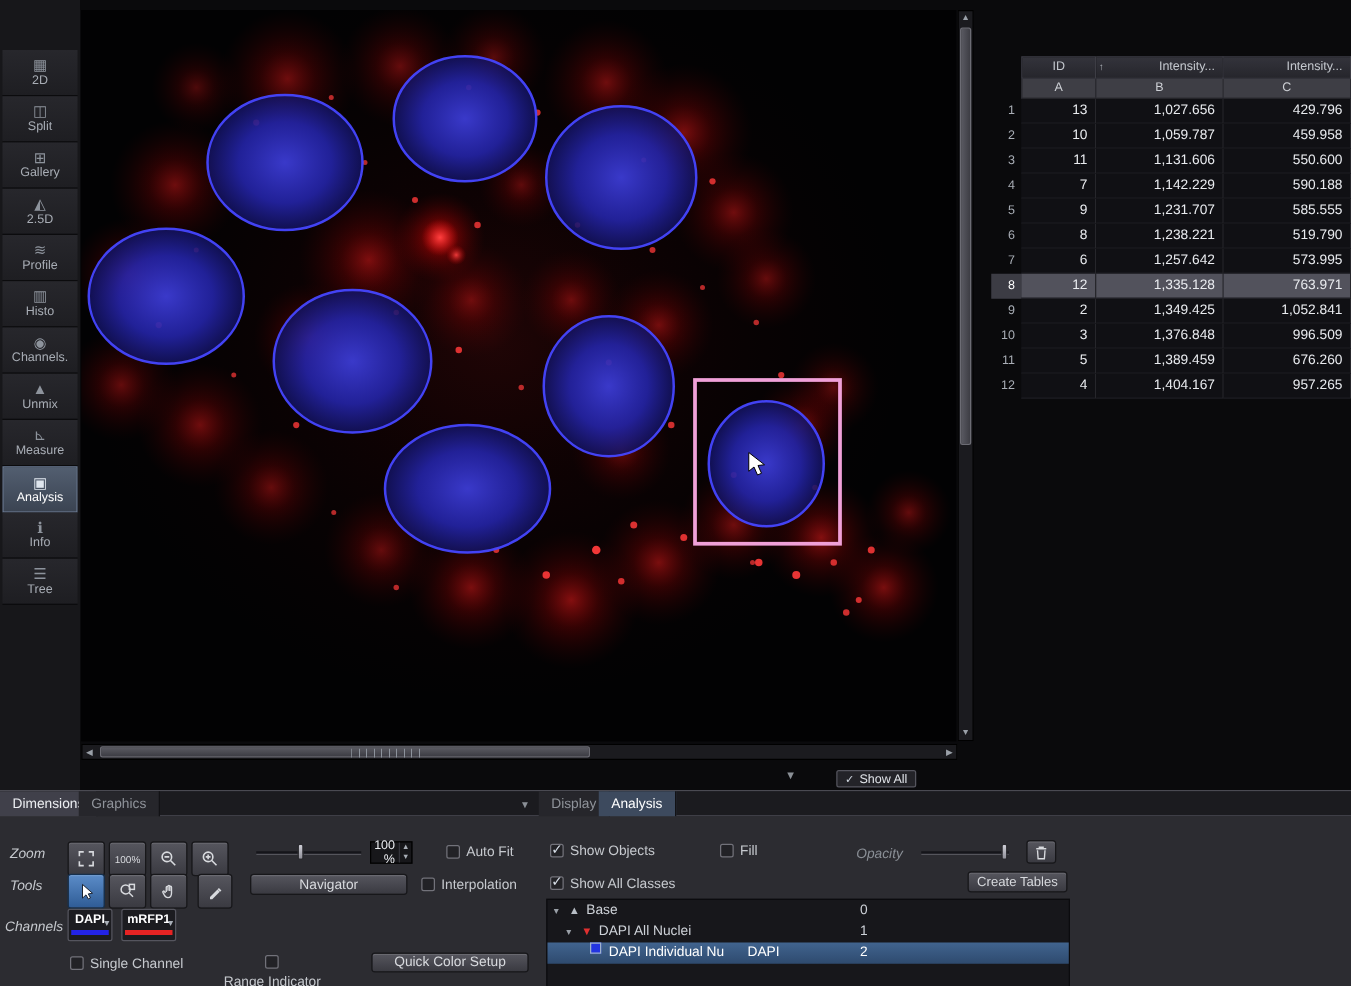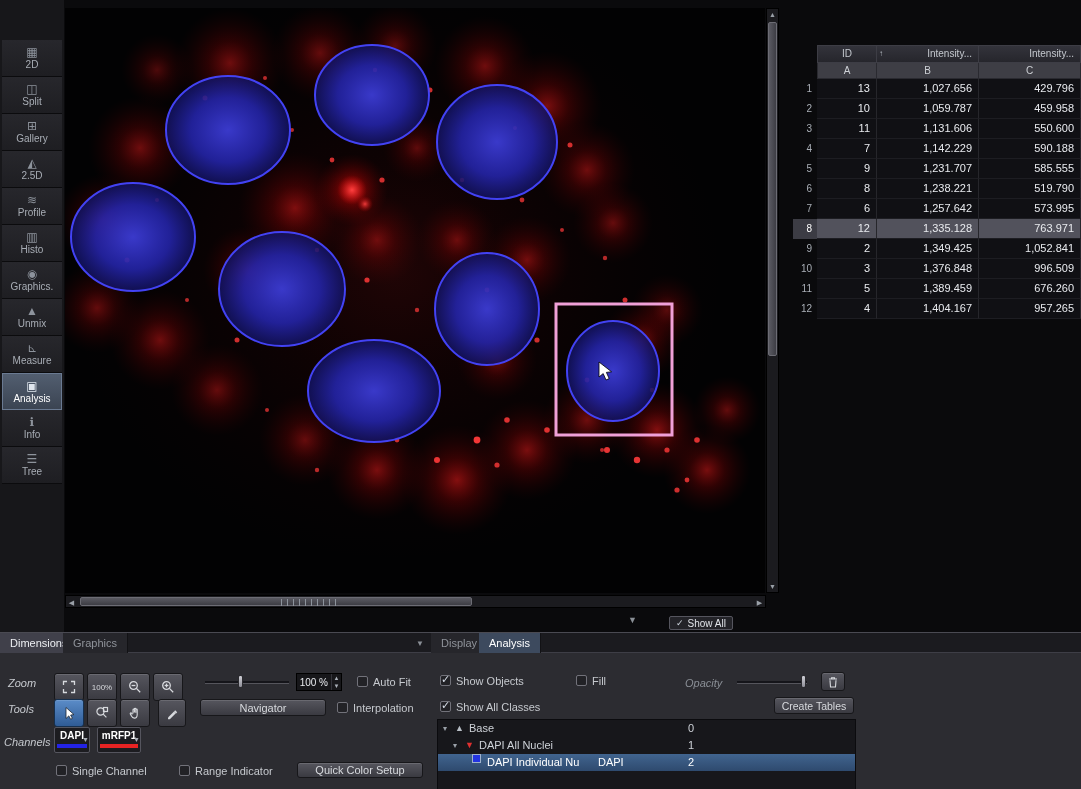--- a/index.html
+++ b/index.html
@@ -71,21 +71,21 @@
   .btn svg{display:block;}
   .pct{font-size:8px;color:#d8dade;}
 
   .chk{position:absolute;display:flex;align-items:center;gap:5px;cursor:pointer;height:13px;}
   .chk .box{width:11px;height:11px;background:#222226;border:1px solid #72727a;border-radius:2px;position:relative;flex:0 0 auto;}
   .chk.on .box::after{content:"✓";position:absolute;left:0;top:-3px;font-size:11px;color:#d8dfe8;}
   .chk .lbl{font-size:11px;color:#c6c9ce;white-space:nowrap;}
 
   .slider-track{position:absolute;height:3px;background:#15151a;border-bottom:1px solid #55555c;}
   .slider-handle{position:absolute;width:5px;height:13px;background:linear-gradient(#cfcfd6,#8f8f98);border:1px solid #2a2a2e;border-radius:2px;cursor:pointer;}
-  .spin{position:absolute;width:46px;height:18px;background:#17171a;border:1px solid #000;display:flex;align-items:center;justify-content:center;}
+  .spin{position:absolute;width:34px;height:18px;background:#17171a;border:1px solid #000;display:flex;align-items:center;justify-content:center;}
   .spin .val{flex:1;text-align:right;font-size:10px;color:#e9ebef;padding-right:3px;}
   .spin .arrows{width:10px;border-left:1px solid #33333a;display:flex;flex-direction:column;align-items:center;}
   .spin .arrows span{font-size:6px;line-height:8px;color:#aab0b8;cursor:pointer;}
 
   .chan{position:absolute;width:36px;height:26px;background:#1c1c20;border:1px solid #55555e;border-radius:2px;cursor:pointer;}
   .chan .chan-label{display:block;text-align:center;font-size:10px;font-weight:bold;color:#fff;line-height:16px;}
   .chan .chan-bar{height:4px;margin:0 2px;}
   .chan .chan-arrow{position:absolute;right:0px;top:8px;font-size:7px;color:#aab0b8;}
   .bar-blue{background:#2323e6;}
   .bar-red{background:#e62323;}
@@ -132,21 +132,21 @@
         <span class="side-label">Profile</span>
       </div>
 
       <div class="side-item">
         <span class="ic">▥</span>
         <span class="side-label">Histo</span>
       </div>
 
       <div class="side-item">
         <span class="ic">◉</span>
-        <span class="side-label">Graphics.</span>
+        <span class="side-label">Channels.</span>
       </div>
 
       <div class="side-item">
         <span class="ic">▲</span>
         <span class="side-label">Unmix</span>
       </div>
 
       <div class="side-item">
         <span class="ic">⊾</span>
         <span class="side-label">Measure</span>
@@ -493,21 +493,21 @@
     <div class="chan" style="left:97px;top:94px;width:44px;">
       <span class="chan-label">mRFP1</span>
       <div class="chan-bar bar-red"></div>
       <span class="chan-arrow">▼</span>
     </div>
 
     <label class="chk" style="left:56px;top:131px;">
       <span class="box"></span>
       <span class="lbl">Single Channel</span>
     </label>
-    <label class="chk" style="left:179px;top:131px;">
+    <label class="chk" style="left:179px;top:131px;flex-direction:column;">
       <span class="box"></span>
       <span class="lbl">Range Indicator</span>
     </label>
     <div class="btn" style="left:297px;top:129px;width:126px;height:16px;">
       <span>Quick Color Setup</span>
     </div>
 
     <label class="chk on" style="left:440px;top:41px;align-items:center;">
       <span class="box"></span>
       <span class="lbl">Show Objects</span>

